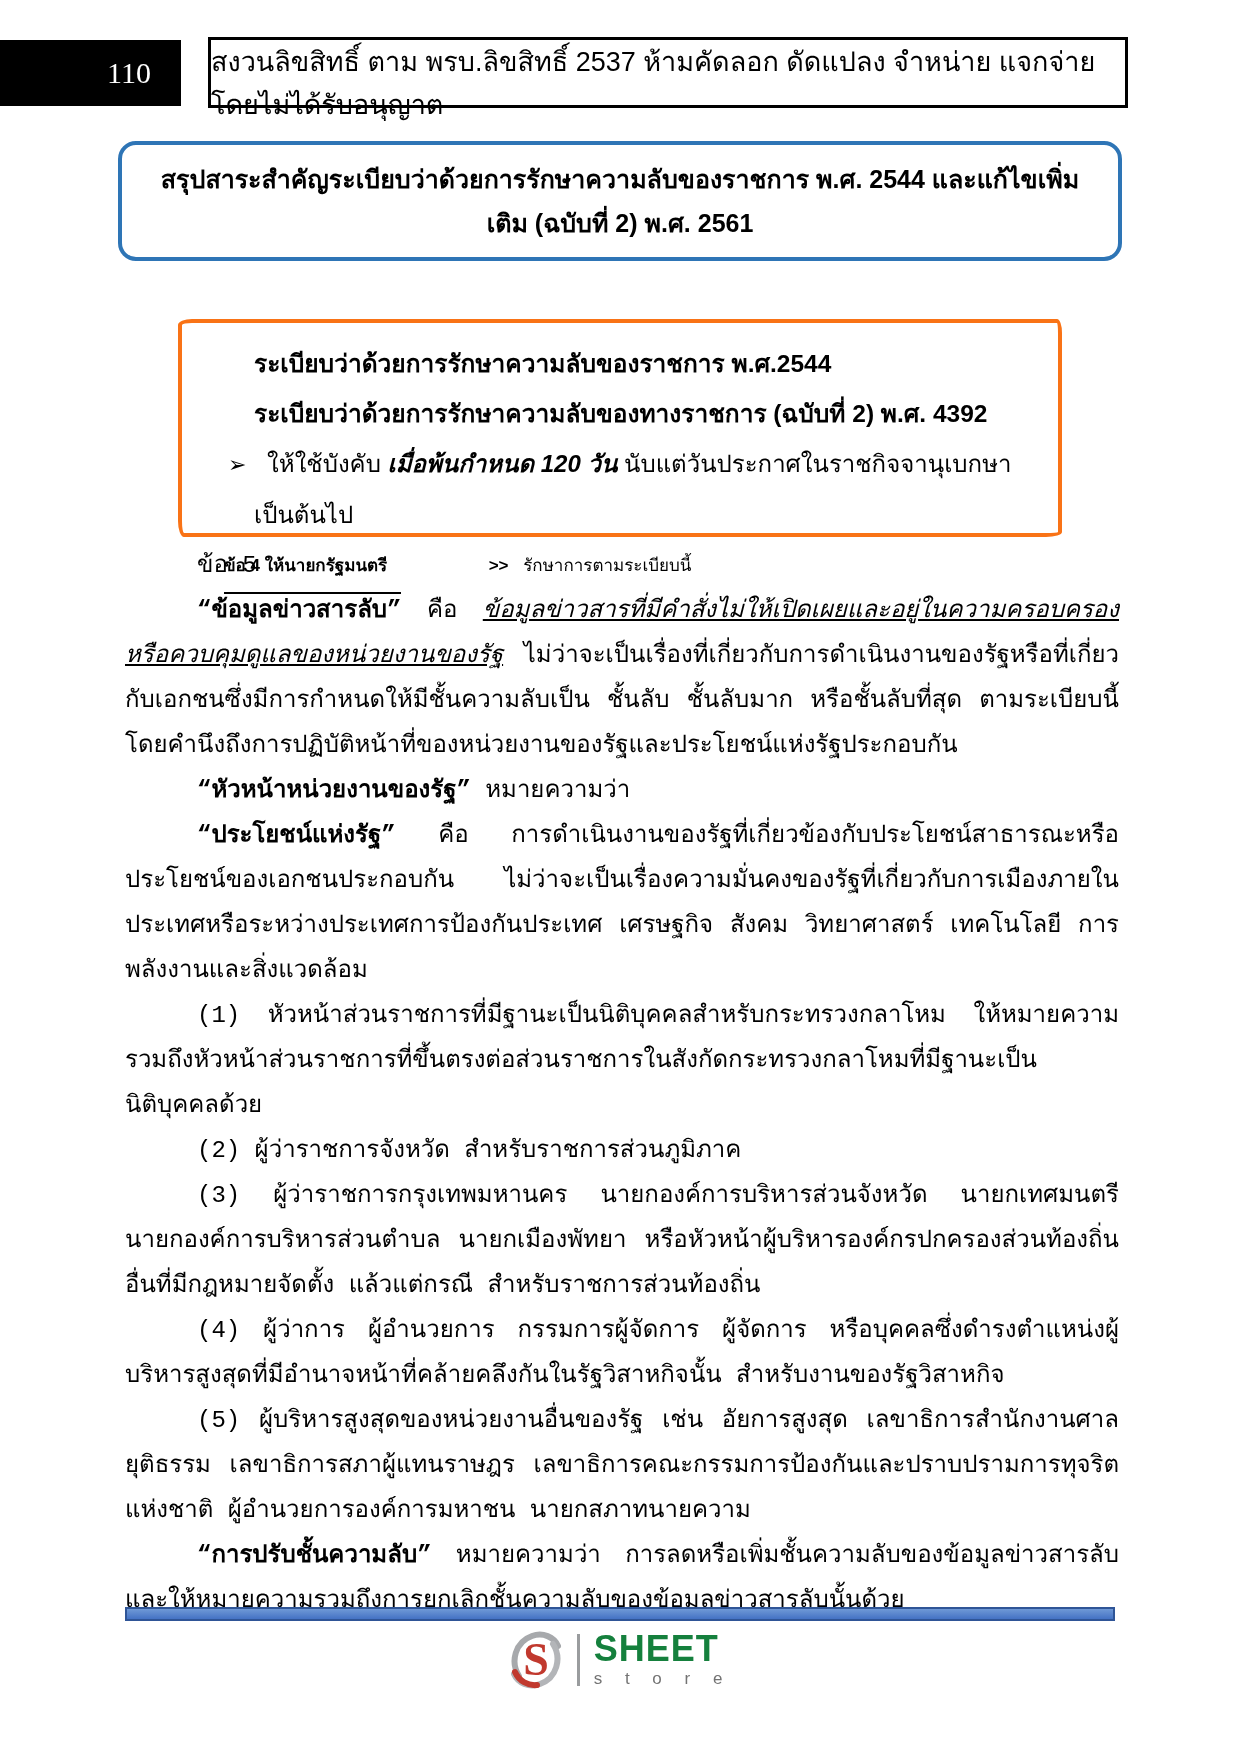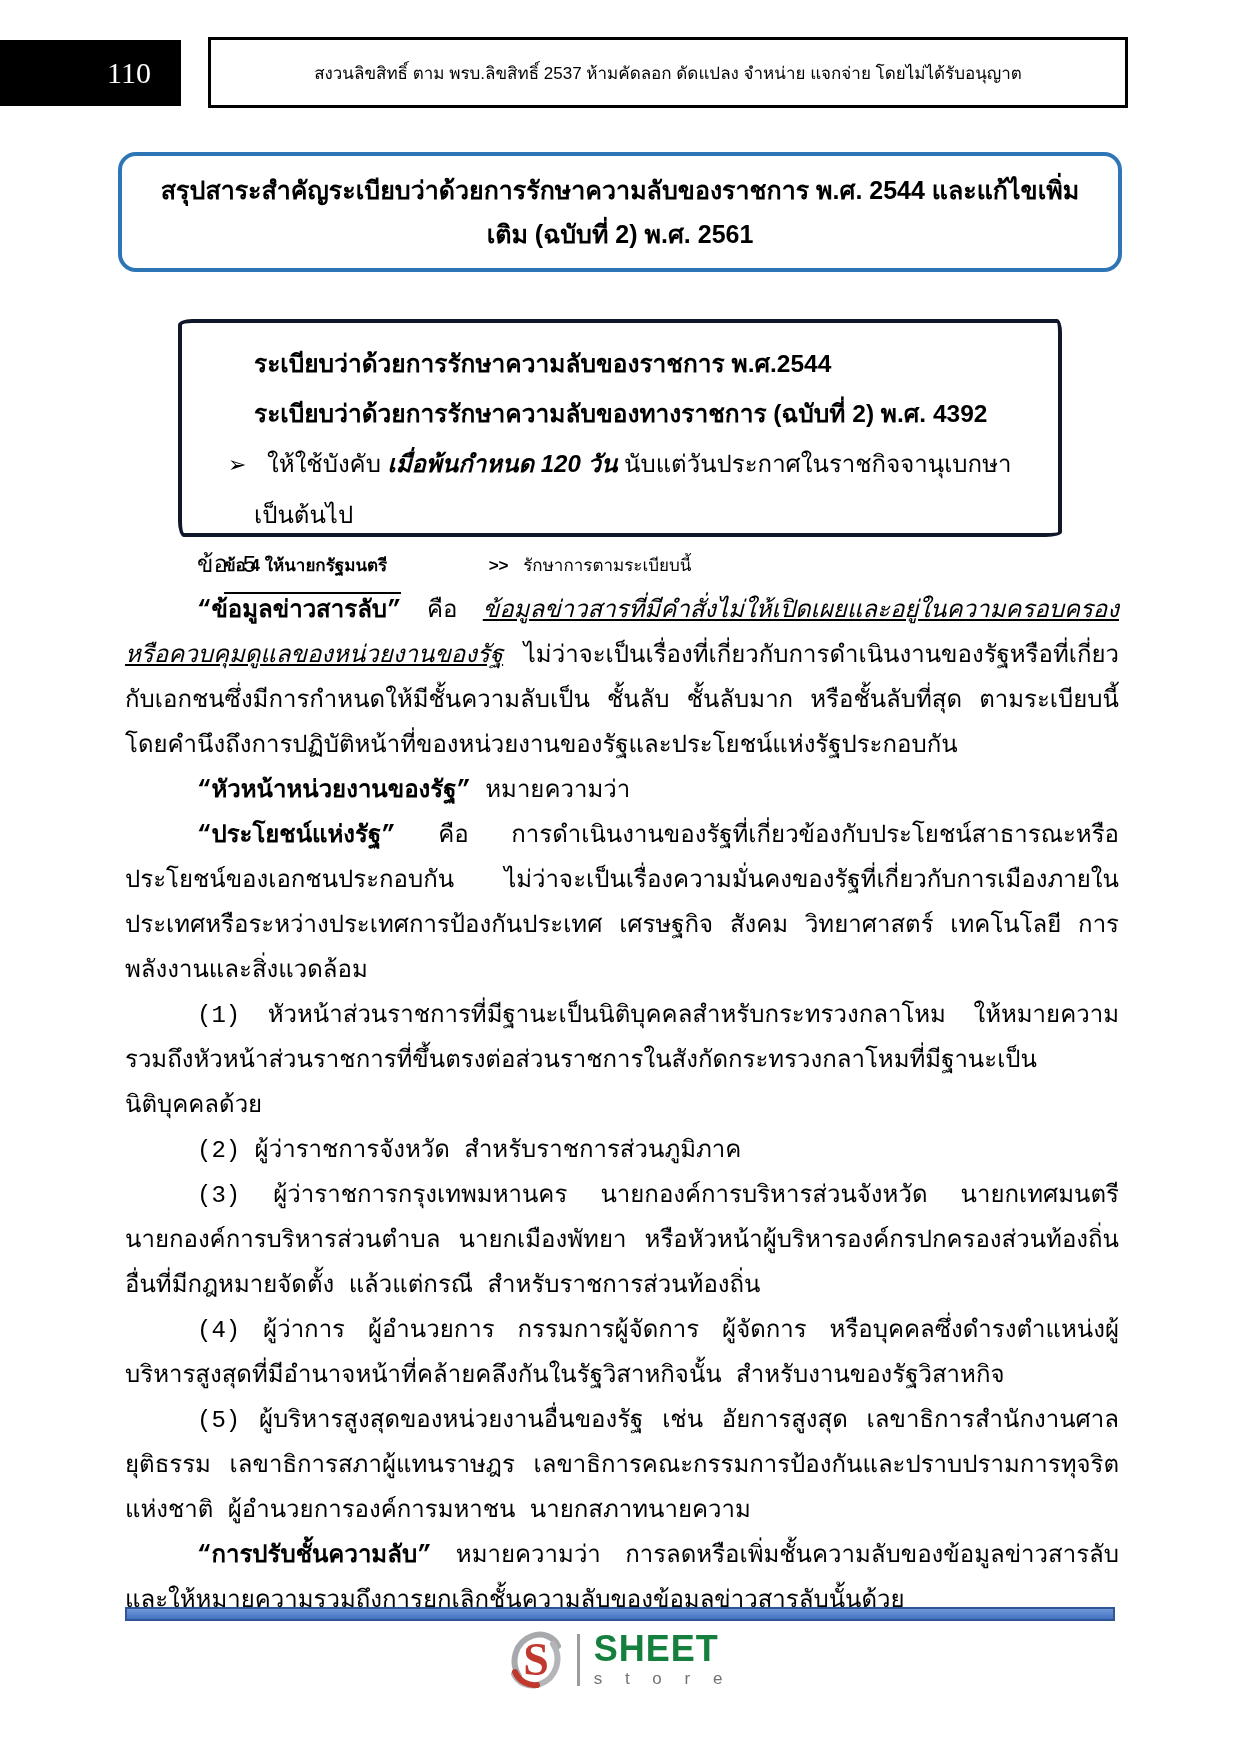--- a/index.html
+++ b/index.html
@@ -20,47 +20,47 @@
     background:#000; color:#fff;
     display:flex; align-items:center; justify-content:flex-end;
     padding-right:30px;
     font-family:"Liberation Serif","DejaVu Serif",serif;
     font-size:30px;
   }
   .copyright-box{
     position:absolute; left:208px; top:37px;
     width:920px; height:71px;
     border:3px solid #000;
-    display:flex; align-items:center; justify-content:center;
-    font-size:17px;
+    display:flex; align-items:flex-start; justify-content:center;
+    font-size:27px;
     background:#fff;
   }
 
   
   .title-box{
-    position:absolute; left:118px; top:152px;
+    position:absolute; left:118px; top:141px;
     width:1004px; min-height:96px;
     border:4px solid #2E75B6;
     border-radius:18px;
     background:#fff;
     display:flex; align-items:center; justify-content:center;
     padding:12px 36px;
   }
   .title-box .title-text{
     font-weight:bold;
     font-size:25px;
     line-height:44px;
     text-align:center;
   }
 
   
   .cyan-box{
     position:absolute; left:178px; top:319px;
     width:884px; height:218px;
-    border:4px solid #0f172a;
+    border:4px solid #f97316;
     border-radius:14px 5px 16px 6px / 6px 14px 5px 16px;
     background:#fff;
     padding:16px 20px 10px 72px;
   }
   .cyan-line{ font-size:24.5px; line-height:50px; }
   .cyan-line.bold{ font-weight:bold; }
   .bullet-line{ font-size:24px; line-height:50px; }
   .bullet-arrow{ display:inline-block; margin-left:-26px; margin-right:14px; font-size:22px; }
   .bold-italic{ font-weight:bold; font-style:italic; }
   .clause-line{ font-size:17px; line-height:52px; margin-left:-30px; }

